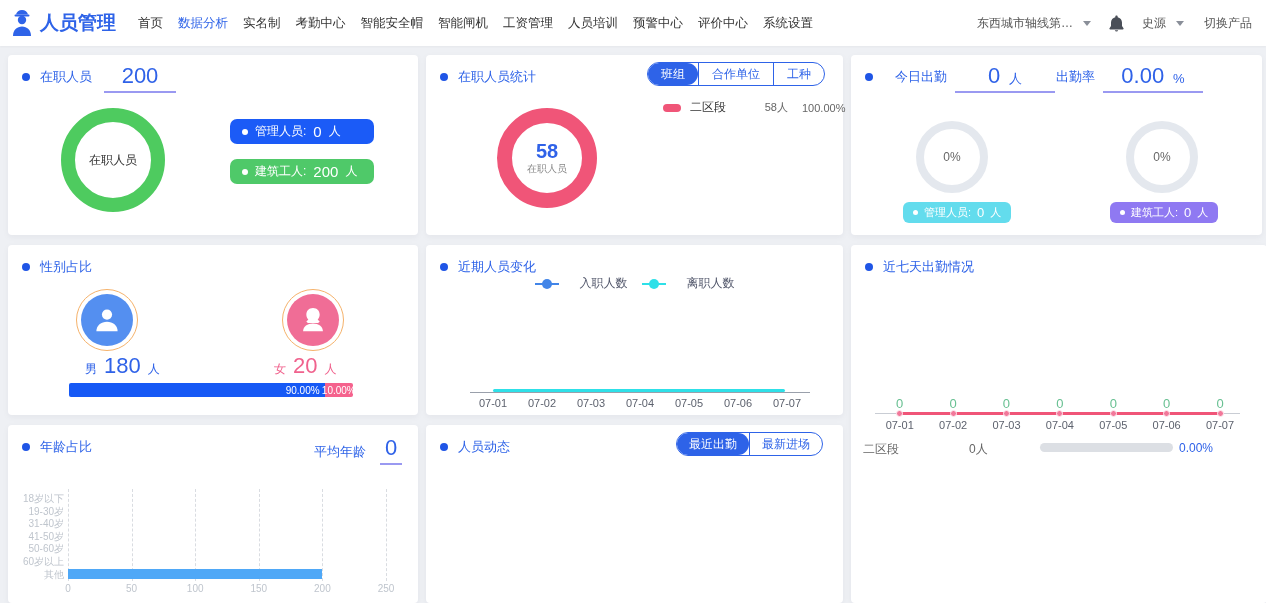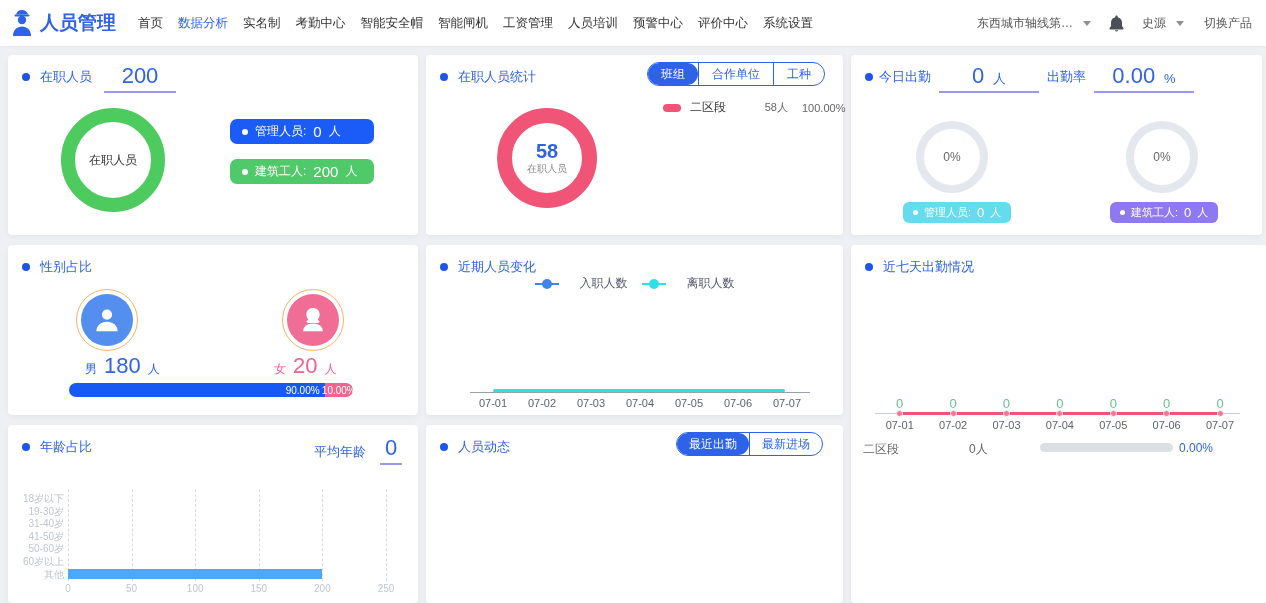--- a/index.html
+++ b/index.html
@@ -68,23 +68,23 @@
   .legend-b .name { font-size:12px; color:#333; margin-left:9px; width:62px; }
   .legend-b .cnt  { font-size:11px; color:#666; width:36px; text-align:right; }
   .legend-b .pct  { font-size:11px; color:#666; margin-left:14px; }
   .donut-b { position:absolute; left:71px; top:53px; width:100px; height:100px; border-radius:50%;
              border:15px solid #f05578; display:flex; flex-direction:column; align-items:center; justify-content:center; }
   .donut-b .v { font-size:20px; font-weight:bold; color:#2f62e8; line-height:1.1; }
   .donut-b .l { font-size:10px; color:#888; }
 
   
   .head-c { position:absolute; left:14px; top:8px; width:385px; display:flex; align-items:flex-end; }
-  .head-c .title-grp { display:flex; align-items:center; gap:6px; margin-bottom:7px; }
+  .head-c .title-grp { display:flex; align-items:center; gap:22px; margin-bottom:7px; }
   .head-c .u-line { min-width:100px; margin-left:8px; }
-  .head-c .lbl2 { font-size:13px; color:#2e63e8; margin-left:8px; margin-bottom:7px; white-space:nowrap; }
+  .head-c .lbl2 { font-size:13px; color:#2e63e8; margin-left:1px; margin-bottom:7px; white-space:nowrap; }
   .unit-sm { font-size:13px; color:#2f62e8; }
   .ring { position:absolute; top:66px; width:72px; height:72px; border-radius:50%;
           border:8px solid #e4e8ee; display:flex; align-items:center; justify-content:center; }
   .ring span { font-size:12px; color:#666; }
   .ring-1 { left:65px; } .ring-2 { left:275px; }
   .pill-sm { position:absolute; top:147px; height:21px; border-radius:6px; color:#fff;
              display:flex; align-items:center; padding:0 10px; gap:6px; }
   .pill-sm .dot { width:5px; height:5px; border-radius:50%; background:#fff; }
   .pill-sm .lab { font-size:11px; }
   .pill-sm .val { font-size:13px; }
@@ -94,21 +94,21 @@
   
   .avatar-wrap { position:absolute; top:44px; width:62px; height:62px; border-radius:50%;
                  border:1px solid #f5b26b; display:flex; align-items:center; justify-content:center; }
   .avatar { width:52px; height:52px; border-radius:50%; display:flex; align-items:center; justify-content:center; }
   .avatar svg { width:34px; height:34px; }
   .aw-m { left:68px; } .aw-f { left:274px; }
   .av-m { background:#548ff0; } .av-f { background:#f06d96; }
   .gender-line { position:absolute; top:108px; display:flex; align-items:baseline; gap:7px; }
   .gl-m { left:77px; color:#2f62e8; } .gl-f { left:266px; color:#f0628d; }
   .gender-line .s { font-size:12px; } .gender-line .b { font-size:22px; }
-  .gender-bar { position:absolute; left:61px; top:138px; width:284px; height:14px; border-radius:7px;
+  .gender-bar { position:absolute; left:61px; top:138px; width:284px; height:14px; border-radius:2px;
                 overflow:hidden; display:flex; }
   .gb-male { width:90%; background:#1659f5; color:#fff; font-size:10px; display:flex;
              align-items:center; justify-content:flex-end; padding-right:5px; }
   .gb-female { width:10%; background:#f5628d; color:#fff; font-size:10px; display:flex;
                align-items:center; justify-content:center; }
 
   
   .legend-e { position:absolute; left:0; top:30px; width:100%; display:flex; justify-content:center; gap:14px; }
   .legend-item { display:flex; align-items:center; gap:21px; cursor:pointer; }
   .legend-item .mark { position:relative; width:24px; height:8px; display:flex; align-items:center; }

